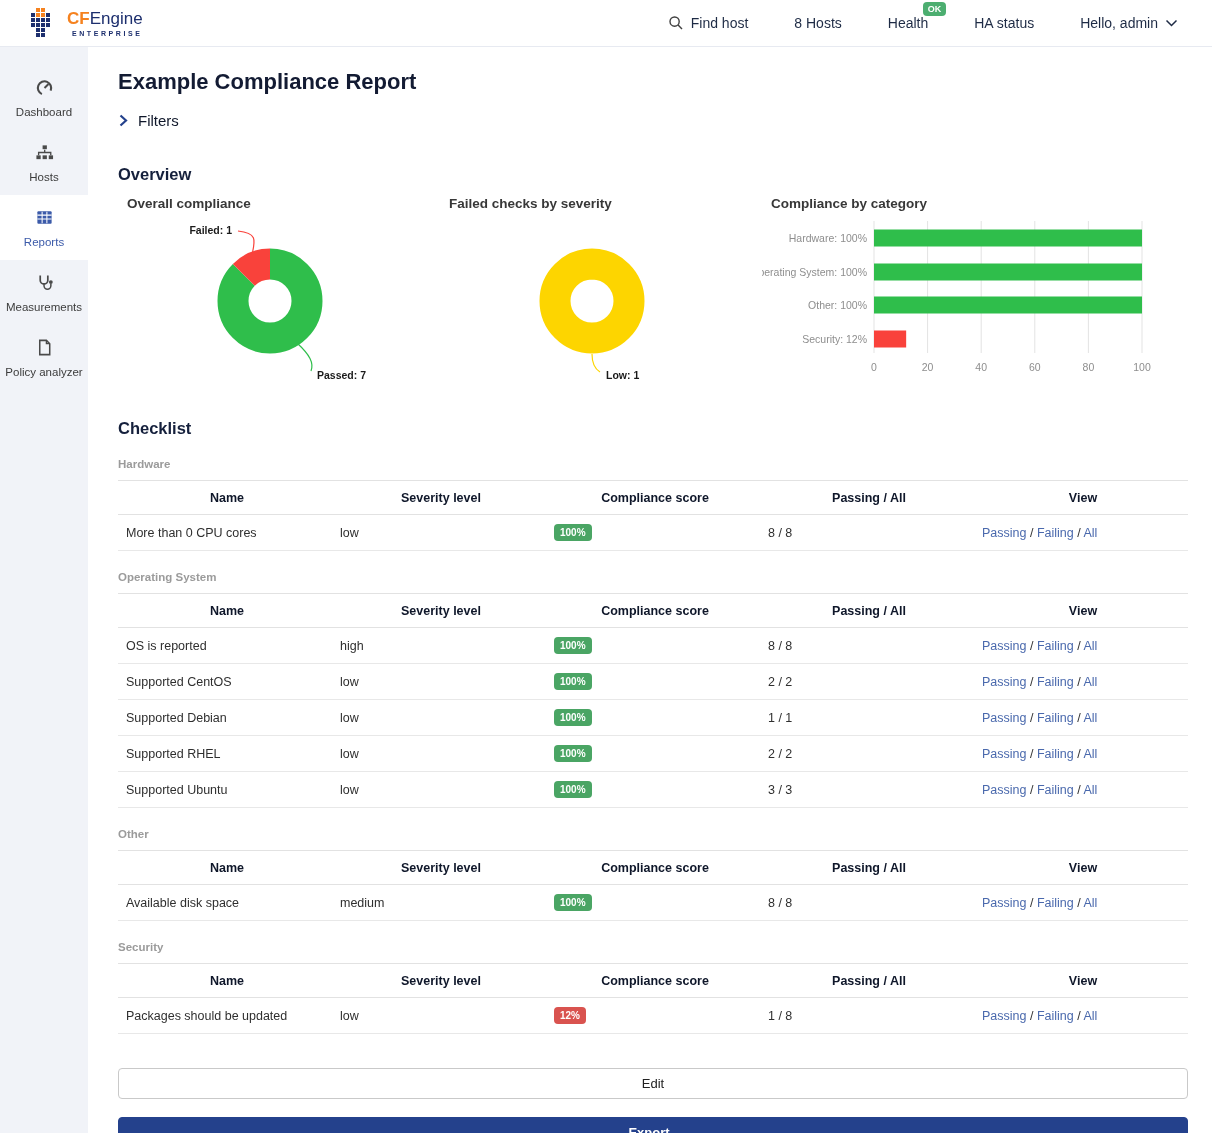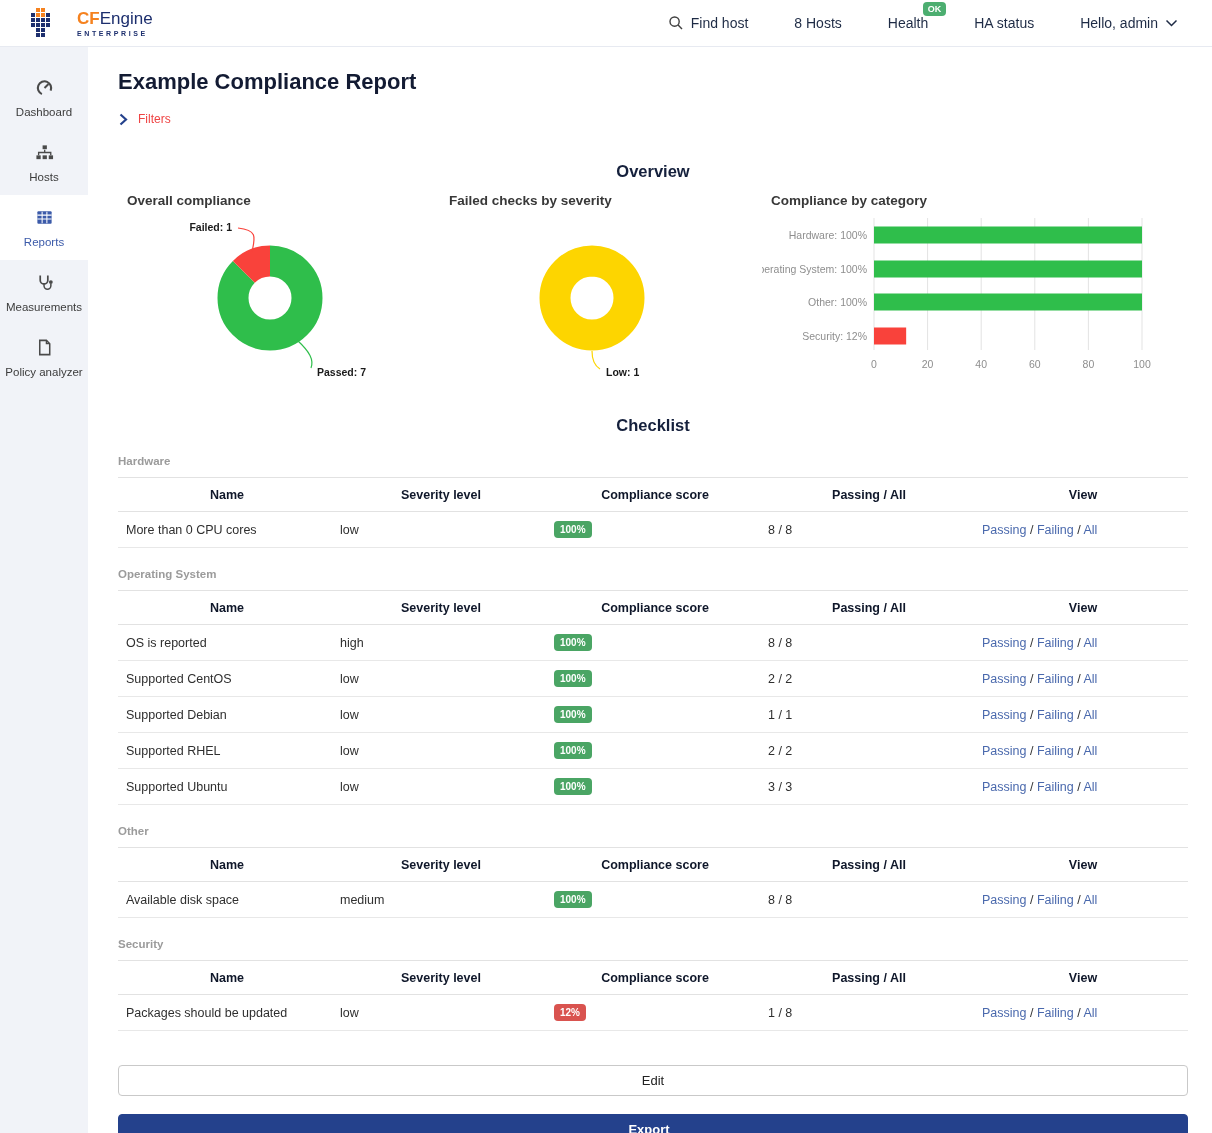--- a/index.html
+++ b/index.html
@@ -1,40 +1,40 @@
 <!DOCTYPE html>
 <html><head>
 <meta charset="utf-8">
 <style>
   * { margin:0; padding:0; box-sizing:border-box; }
   html,body { width:1212px; font-family:"Liberation Sans", sans-serif; background:#fff; }
   body { height:1133px; overflow:hidden; color:#2f2f2f; }
 
   
   .header { height:47px; background:#fff; border-bottom:1px solid #e7eaf1; display:flex; align-items:center; justify-content:space-between; padding:0 34px 0 30px; }
-  .logo { display:flex; align-items:center; gap:21px; }
+  .logo { display:flex; align-items:center; gap:11px;text-align:right; }
   .logo-text-block { display:flex; flex-direction:column; line-height:1; }
   .logo-main { font-size:17px; font-weight:bold; letter-spacing:0; }
   .logo-cf { color:#f5821f; font-weight:bold; }
   .logo-engine { color:#1d2f6e; font-weight:normal; }
   .logo-sub { font-size:7px; color:#1d2f6e; letter-spacing:2.6px; margin-top:3px; font-weight:bold; }
   .header-nav { display:flex; align-items:center; gap:46px; font-size:14px; color:#1e2b45; }
   .nav-item { display:flex; align-items:center; gap:7px; position:relative; cursor:pointer; }
   .ok-badge { position:absolute; top:-13px; right:-18px; background:#4cae70; color:#fff; font-size:9px; font-weight:bold; padding:2px 5px; border-radius:4px; }
 
   
   .shell { display:flex; height:1086px; }
   .sidebar { width:88px; background:#f1f3f8; flex-shrink:0; display:flex; flex-direction:column; padding-top:18px; }
   .side-item { height:65px; display:flex; flex-direction:column; align-items:center; justify-content:center; gap:7px; font-size:11.5px; color:#3c3c3c; cursor:pointer; }
   .side-item.active { background:#fff; color:#3b5aa9; }
   .main { flex:1; background:#fff; padding:22px 24px 0 30px; display:flex; flex-direction:column; }
 
   h1.page-title { font-size:22px; font-weight:bold; color:#131b33; }
-  .filters-row { margin-top:17px; display:flex; align-items:center; gap:9px; font-size:12px; color:#ef4444; cursor:pointer; width:fit-content; }
-  h2.section-heading { margin-top:36px; font-size:16.5px; font-weight:bold; color:#15203c;text-align:center; }
+  .filters-row { margin-top:17px; display:flex; align-items:center; gap:9px; font-size:15px; color:#0f172a; cursor:pointer; width:fit-content; }
+  h2.section-heading { margin-top:36px; font-size:16.5px; font-weight:bold; color:#15203c; }
   h2.section-heading.checklist { margin-top:26px; }
 
   
   .charts-row { margin-top:12px; display:flex; }
   .chart-col { width:322px; flex-shrink:0; }
   .chart-col.wide { width:auto; flex:1; }
   .chart-title { font-size:13.5px; font-weight:bold; color:#383838; margin-left:9px; }
   svg text { font-family:"Liberation Sans", sans-serif; }
   .donut-label { font-size:10.5px; font-weight:bold; fill:#1a1a1a; }
   .bar-label { font-size:10.5px; fill:#8e8e8e; }

